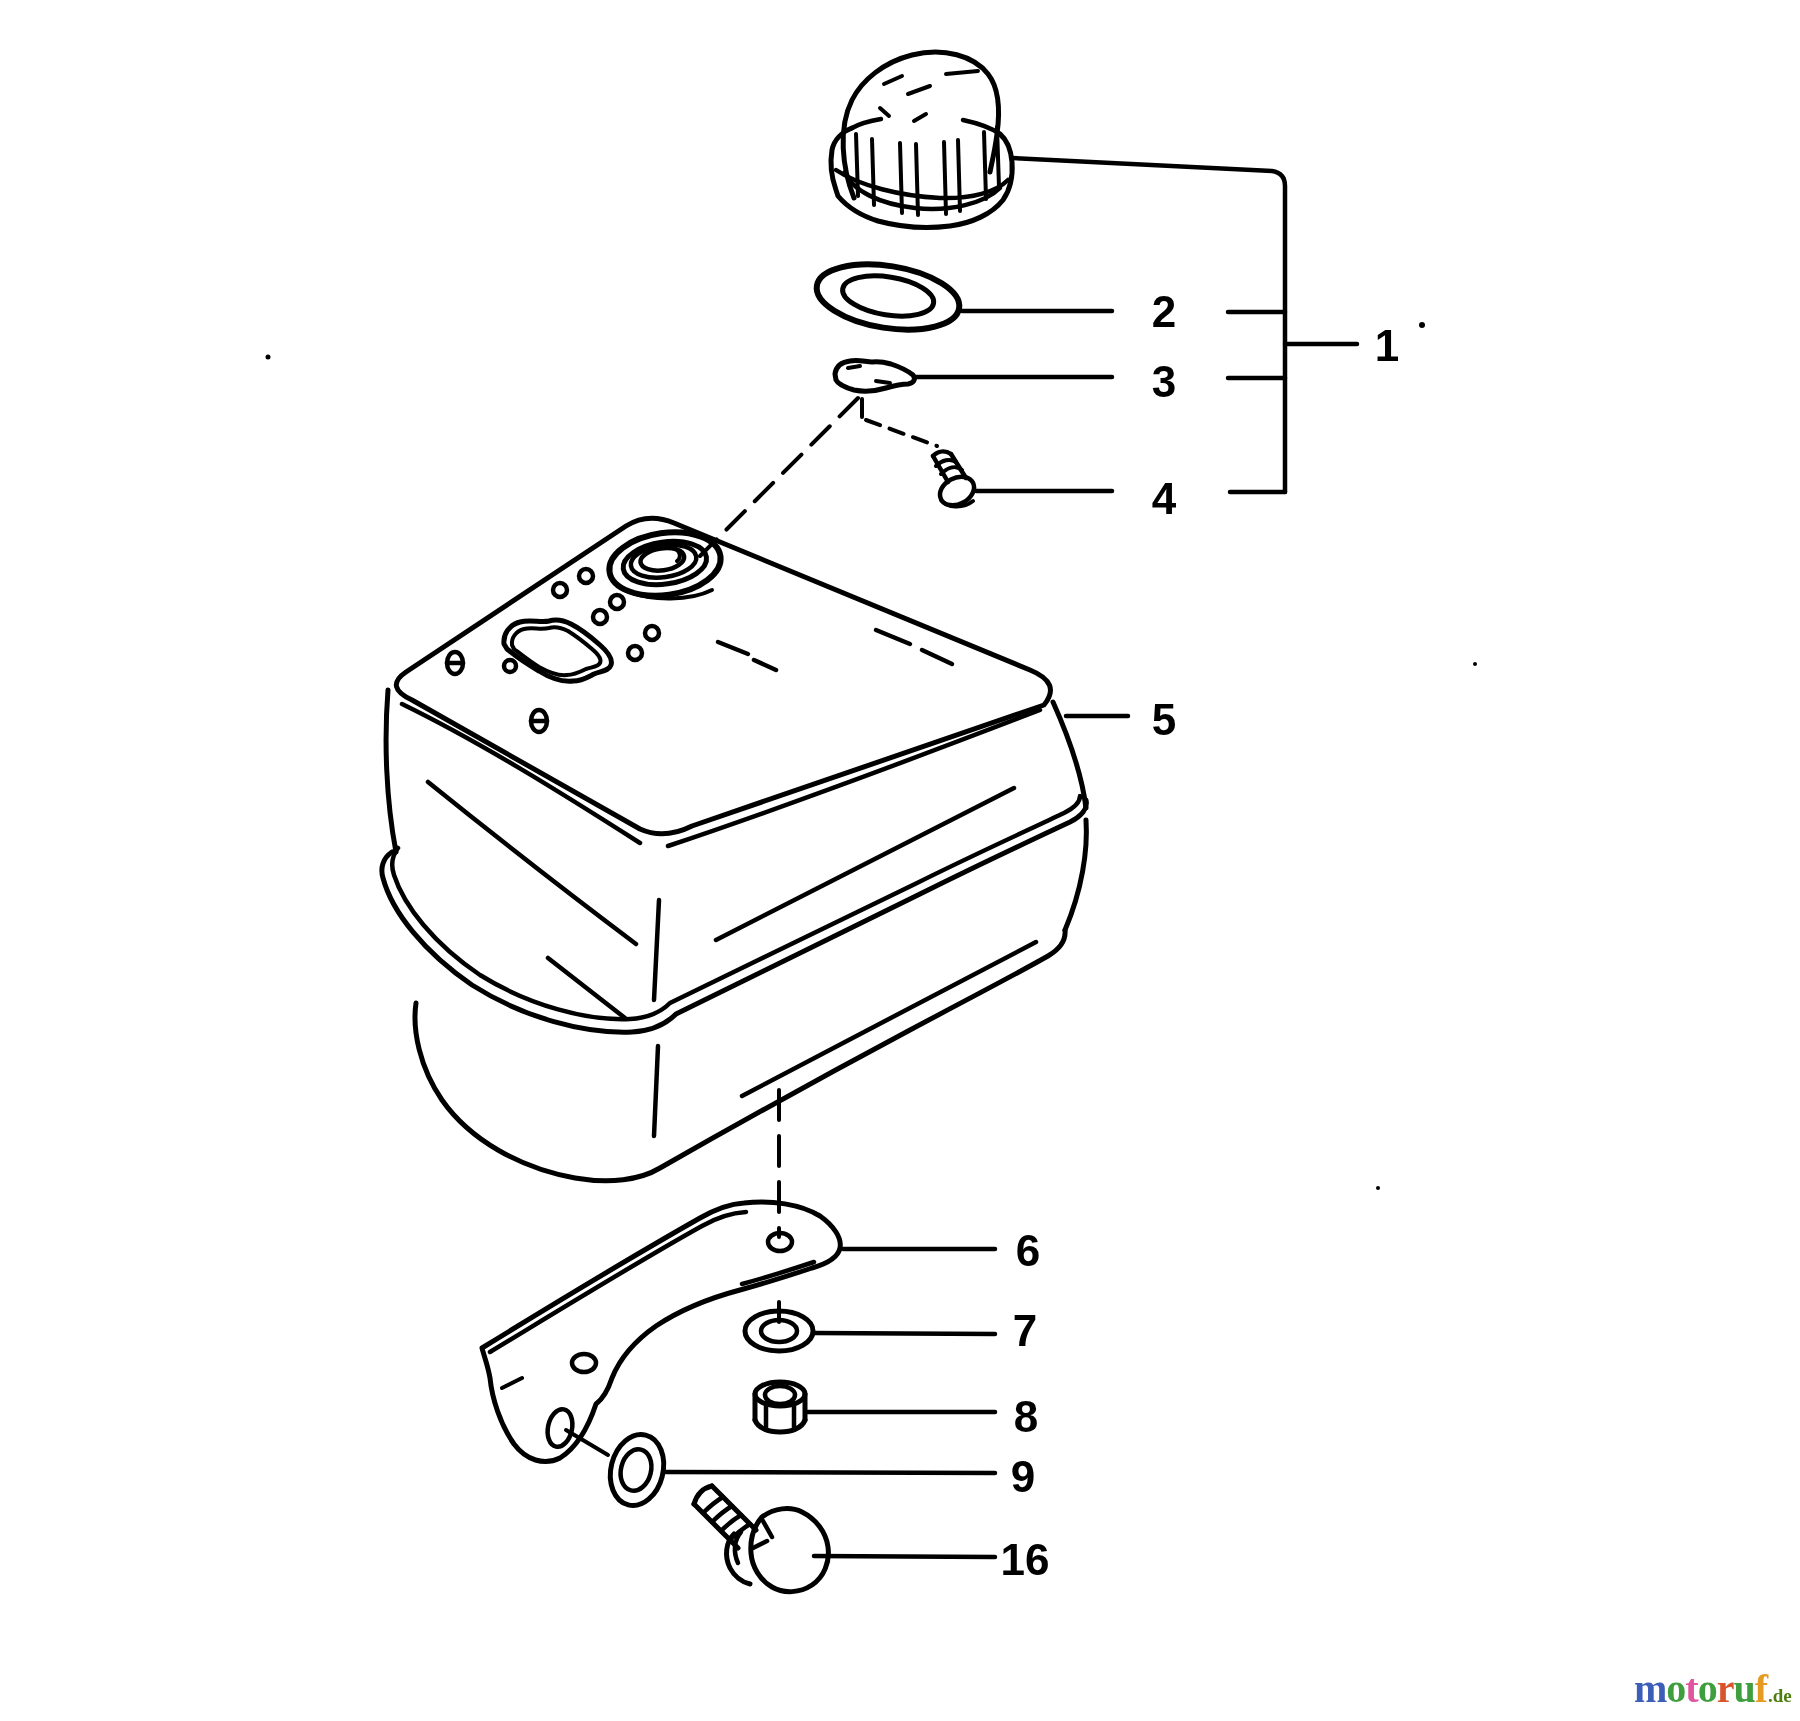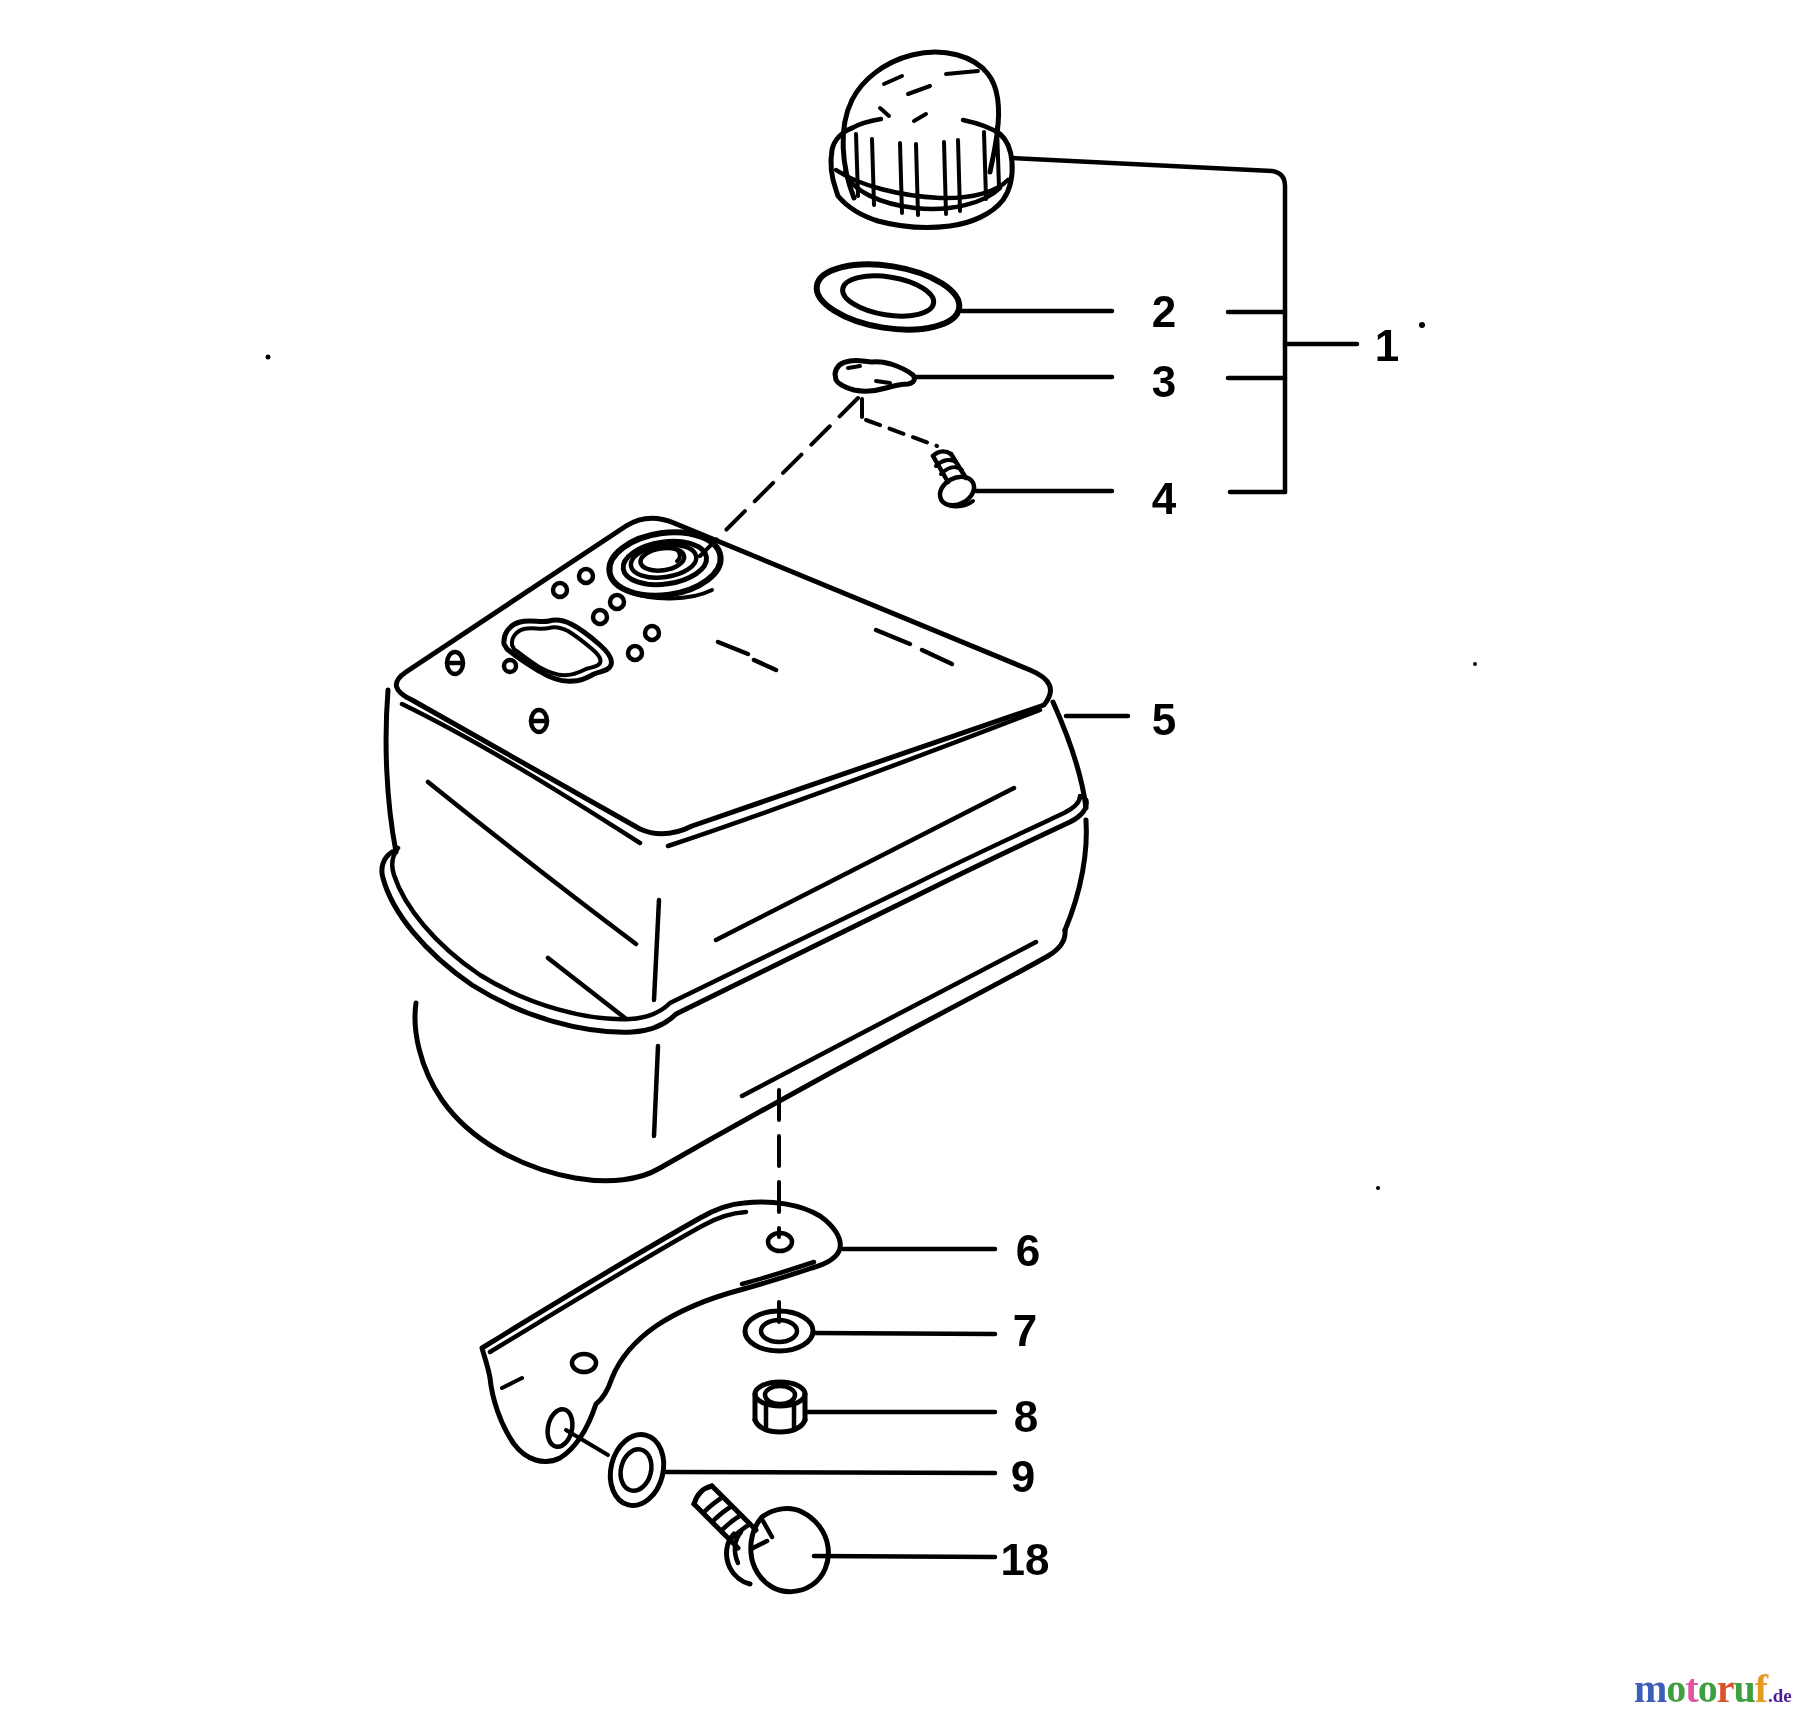--- a/index.html
+++ b/index.html
@@ -230,26 +230,26 @@
 
   <div class="part-label" style="left:1387px;top:346px">1</div>
   <div class="part-label" style="left:1164px;top:312px">2</div>
   <div class="part-label" style="left:1164px;top:382px">3</div>
   <div class="part-label" style="left:1164px;top:499px">4</div>
   <div class="part-label" style="left:1164px;top:720px">5</div>
   <div class="part-label" style="left:1028px;top:1251px">6</div>
   <div class="part-label" style="left:1025px;top:1331px">7</div>
   <div class="part-label" style="left:1026px;top:1417px">8</div>
   <div class="part-label" style="left:1023px;top:1477px">9</div>
-  <div class="part-label" style="left:1025px;top:1560px">18</div>
+  <div class="part-label" style="left:1025px;top:1560px">16</div>
 
   <div id="watermark">
     <span class="wm-letter" style="color: rgb(60, 94, 184);">m</span>
     <span class="wm-letter" style="color: rgb(63, 159, 63);">o</span>
     <span class="wm-letter" style="color: rgb(224, 85, 159);">t</span>
     <span class="wm-letter" style="color: rgb(63, 159, 63);">o</span>
     <span class="wm-letter" style="color: rgb(217, 84, 43);">r</span>
     <span class="wm-letter" style="color: rgb(63, 159, 63);">u</span>
     <span class="wm-letter" style="color: rgb(229, 154, 33);">f</span>
-    <span class="wm-suffix" style="color: #4c1d95;">.de</span>
+    <span class="wm-suffix" style="color: #4d7c0f;">.de</span>
   </div>
 
 </div>
 
 </body></html>

